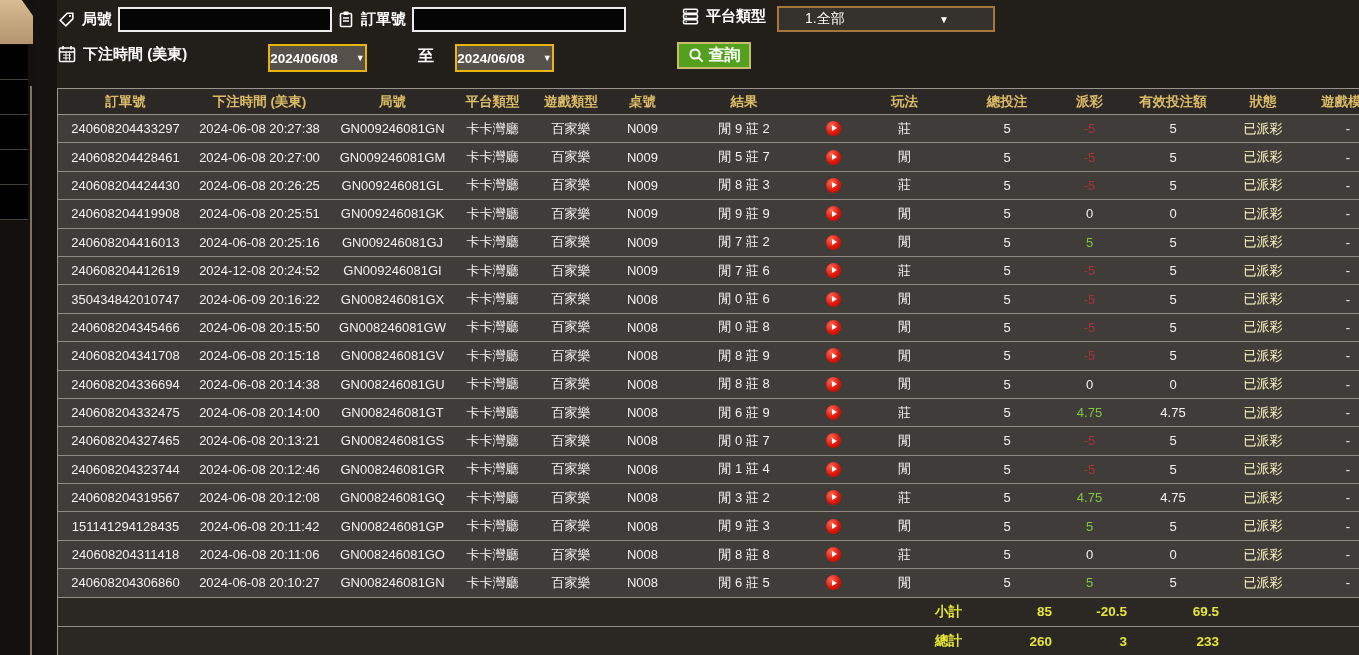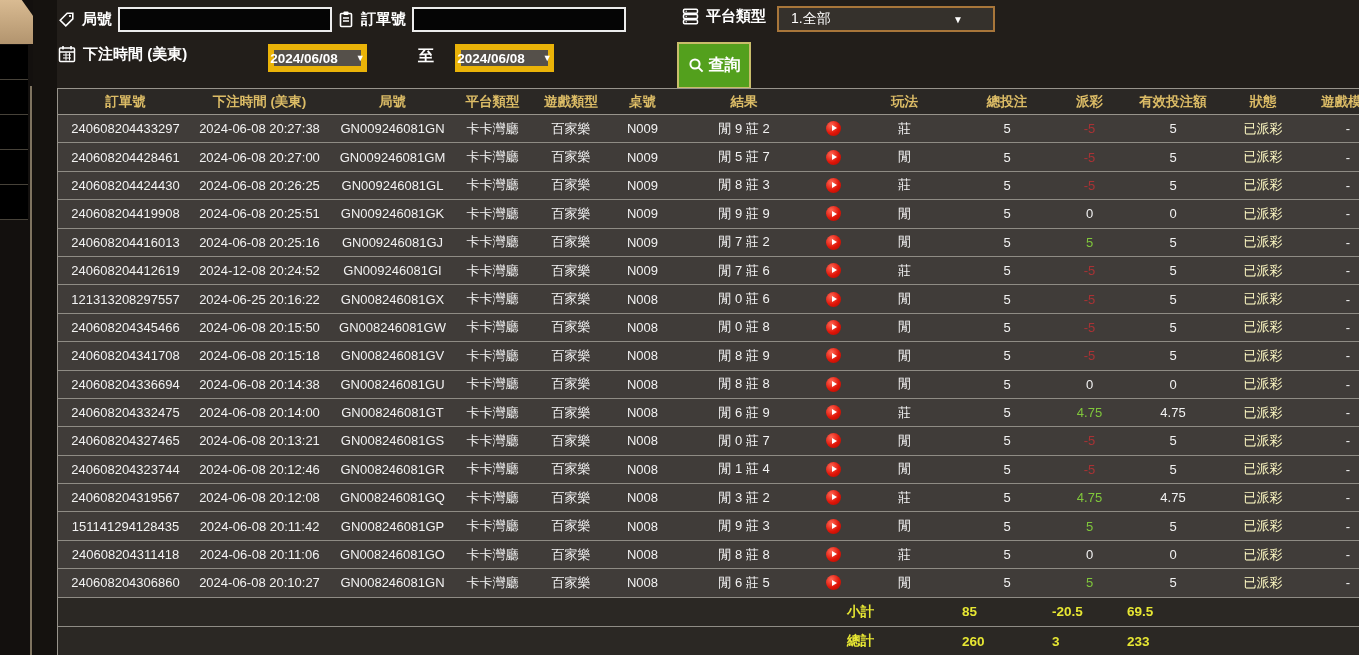--- a/index.html
+++ b/index.html
@@ -18,46 +18,46 @@
   .left-boxes{position:absolute;left:0;top:45px;width:28px;}
   .left-boxes .box{height:34px;background:#000;border-bottom:1px solid #474239;}
   .left-line{position:absolute;left:30px;top:86px;height:569px;width:2px;background:#93866f;opacity:.85;}
 
   
   .label{color:#fff;font-weight:700;font-size:15px;white-space:nowrap;display:flex;align-items:center;gap:5px;}
   .fgroup{position:absolute;display:flex;align-items:center;gap:6px;}
   .txt-input{background:#050505;border:2px solid #ececec;height:21px;width:198px;color:#fff;font-size:13px;padding:0 6px;}
   .dropdown{position:absolute;width:218px;height:26px;background:#35312c;border:2px solid #a8763a;
     box-sizing:border-box;color:#fff;font-size:14px;display:flex;align-items:center;
-    padding:0 12px;justify-content:space-between;cursor:pointer;}
+    padding:0 26px;justify-content:space-between;cursor:pointer;}
   .dropdown .arr{font-size:10px;color:#fff;margin-right:18px;}
-  .datebtn{position:absolute;width:99px;height:28px;background:#55504a;border:6px solid #eab308;
+  .datebtn{position:absolute;width:99px;height:28px;background:#55504a;border:2px solid #eab308;
     box-sizing:border-box;color:#fff;font-weight:700;font-size:13.5px;display:flex;align-items:center;
     justify-content:center;gap:18px;cursor:pointer;text-align:center;}
   .datebtn .arr{font-size:9px;}
   .to-label{position:absolute;color:#fff;font-weight:700;font-size:16px;}
-  .searchbtn{position:absolute;width:74px;height:47px;background:#53a01d;border:2px solid #c9bd6b;
+  .searchbtn{position:absolute;width:74px;height:27px;background:#53a01d;border:2px solid #c9bd6b;
     box-sizing:border-box;color:#fff;font-weight:700;font-size:16px;display:flex;align-items:center;
     justify-content:center;gap:4px;cursor:pointer;}
 
   
   .btable{position:absolute;left:57px;top:88px;width:1337px;border-left:1px solid #98948c;border-top:1px solid #98948c;}
   .grid{display:grid;grid-template-columns:135px 133px 133px 67px 90px 53px 150px 28px 115px 90px 75px 92px 88px 82px;align-items:center;}
   .thead{height:25px;background:#2b2825;border-bottom:1px solid #98948c;color:#dcbc66;font-weight:700;font-size:13.5px;}
   .thead div{text-align:center;white-space:nowrap;}
   .trow{height:28.4px;box-sizing:border-box;background:#403c39;border-bottom:1px solid #8f8c85;
     color:#f2f2f2;font-size:13px;}
   .trow div{text-align:center;white-space:nowrap;overflow:hidden;}
   .cell-status{color:#fef9c3;}
   .payout.neg{color:#a93234;}
   .payout.pos{color:#7fc63b;}
   .payout.zero{color:#f2f2f2;}
   .srow{height:29.5px;box-sizing:border-box;background:#2b2824;border-bottom:1px solid #8f8c85;
     color:#e7e733;font-weight:700;font-size:13.5px;}
-  .srow div{text-align:left;}
+  .srow div{text-align:right;}
   .playwrap{display:flex;justify-content:center;align-items:center;}
   .playbtn{width:15px;height:15px;border-radius:50%;cursor:pointer;position:relative;
     background:radial-gradient(circle at 35% 30%,#ff6a57,#e01508 55%,#a80c02);}
   .playbtn::after{content:"";position:absolute;left:6px;top:4.2px;border-left:5px solid #fff;
     border-top:3.4px solid transparent;border-bottom:3.4px solid transparent;}
   .icon{display:inline-flex;flex:none;}
 </style>
 </head>
 <body>
 
@@ -272,22 +272,22 @@
     </div>
     <div>莊</div>
     <div>5</div>
     <div class="payout neg">-5</div>
     <div>5</div>
     <div class="cell-status">已派彩</div>
     <div>-</div>
   </div>
 
   <div class="grid trow">
-    <div>121313208297557</div>
-    <div>2024-06-25 20:16:22</div>
+    <div>350434842010747</div>
+    <div>2024-06-09 20:16:22</div>
     <div>GN008246081GX</div>
     <div>卡卡灣廳</div>
     <div>百家樂</div>
     <div>N008</div>
     <div>閒 0 莊 6</div>
     <div class="playwrap">
       <span class="playbtn"></span>
     </div>
     <div>閒</div>
     <div>5</div>

